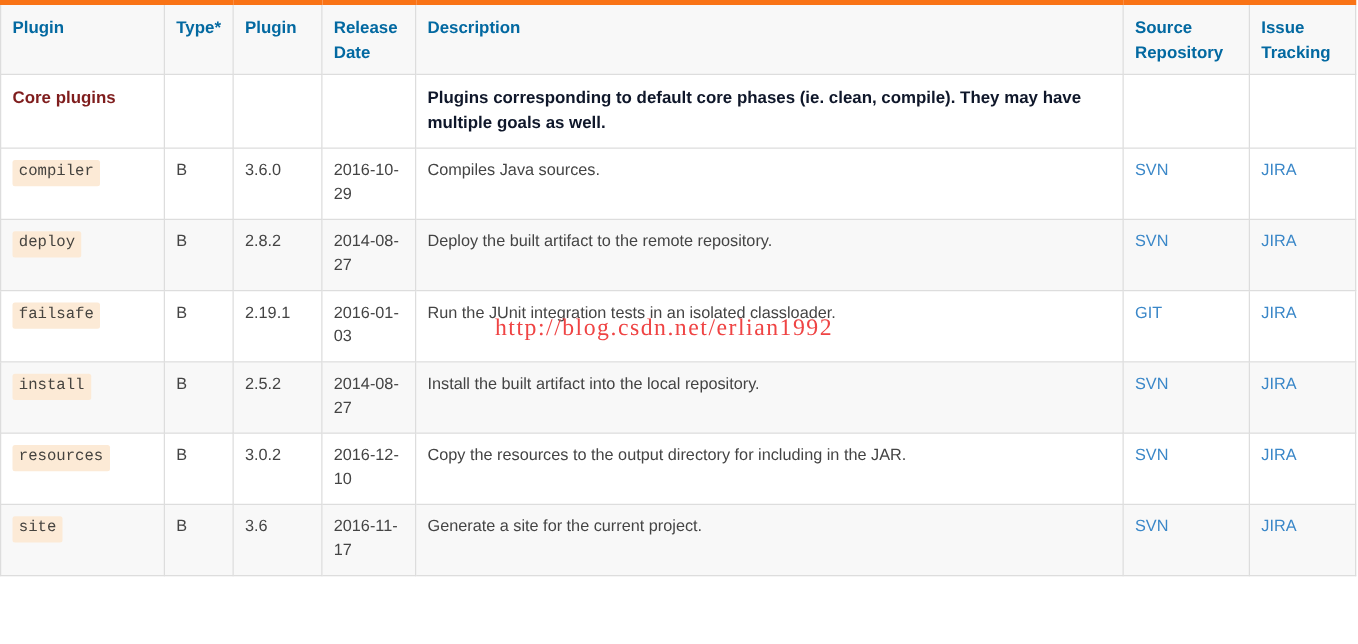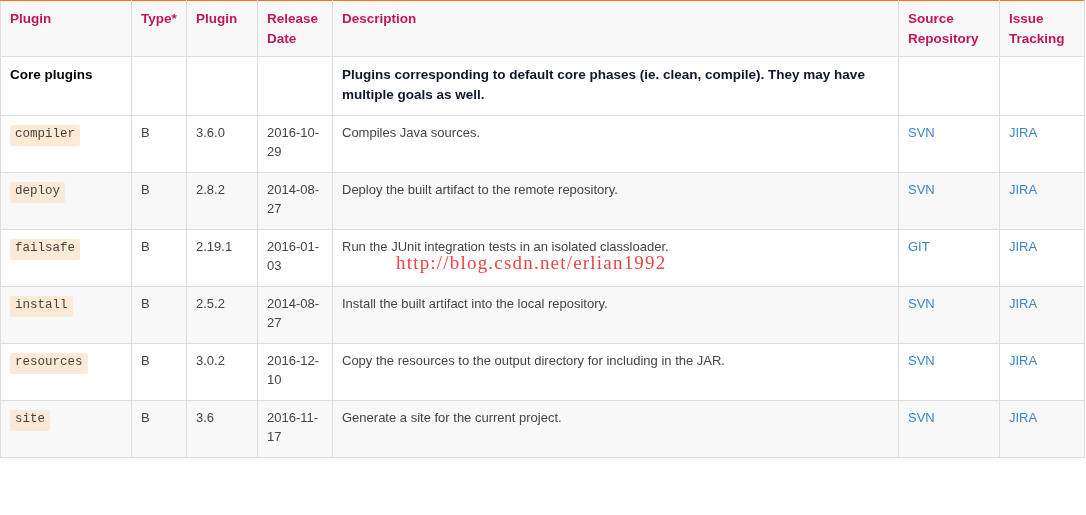--- a/index.html
+++ b/index.html
@@ -47,38 +47,38 @@
     vertical-align: top;
     text-align: left;
     line-height: 1.45;
     word-wrap: break-word;
     overflow-wrap: break-word;
   }
 
   table.plugins thead th {
     background: #f8f8f8;
     font-weight: bold;
-    color: #be185d;
+    color: #0369a1;
     font-size: 13.5px;
     height: 38px;
     vertical-align: top;
-    border-top: 1px solid #f97316;
+    border-top: 4px solid #f97316;
     border-bottom: 1px solid #dddddd;
   }
 
   
   table.plugins tbody tr.row-group td { background: #ffffff; height: 42px; }
   table.plugins tbody tr.row-odd  td  { background: #f8f8f8; }
   table.plugins tbody tr.row-even td  { background: #ffffff; margin-left: 28px; }
 
   table.plugins tbody tr.data-row td { height: 40px; }
 
   .group-name {
     font-weight: bold;
-    color: #000000;
+    color: #7f1d1d;
     font-size: 13.5px;
   }
   .group-desc {
     font-weight: bold;
     color: #0f172a;
     font-size: 13.5px;
   }
 
   code.plugin-name {
     font-family: "Liberation Mono", "DejaVu Sans Mono", monospace;

